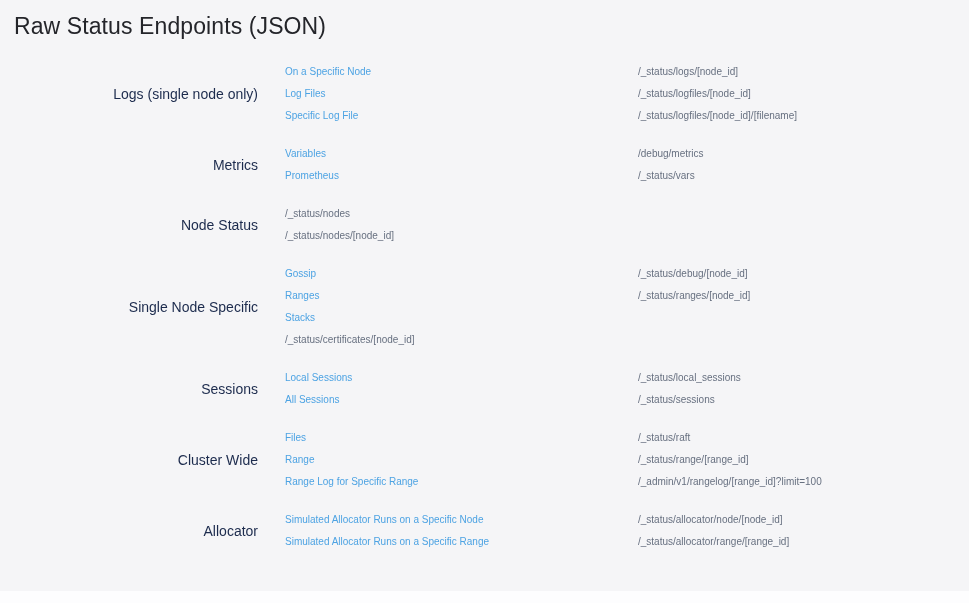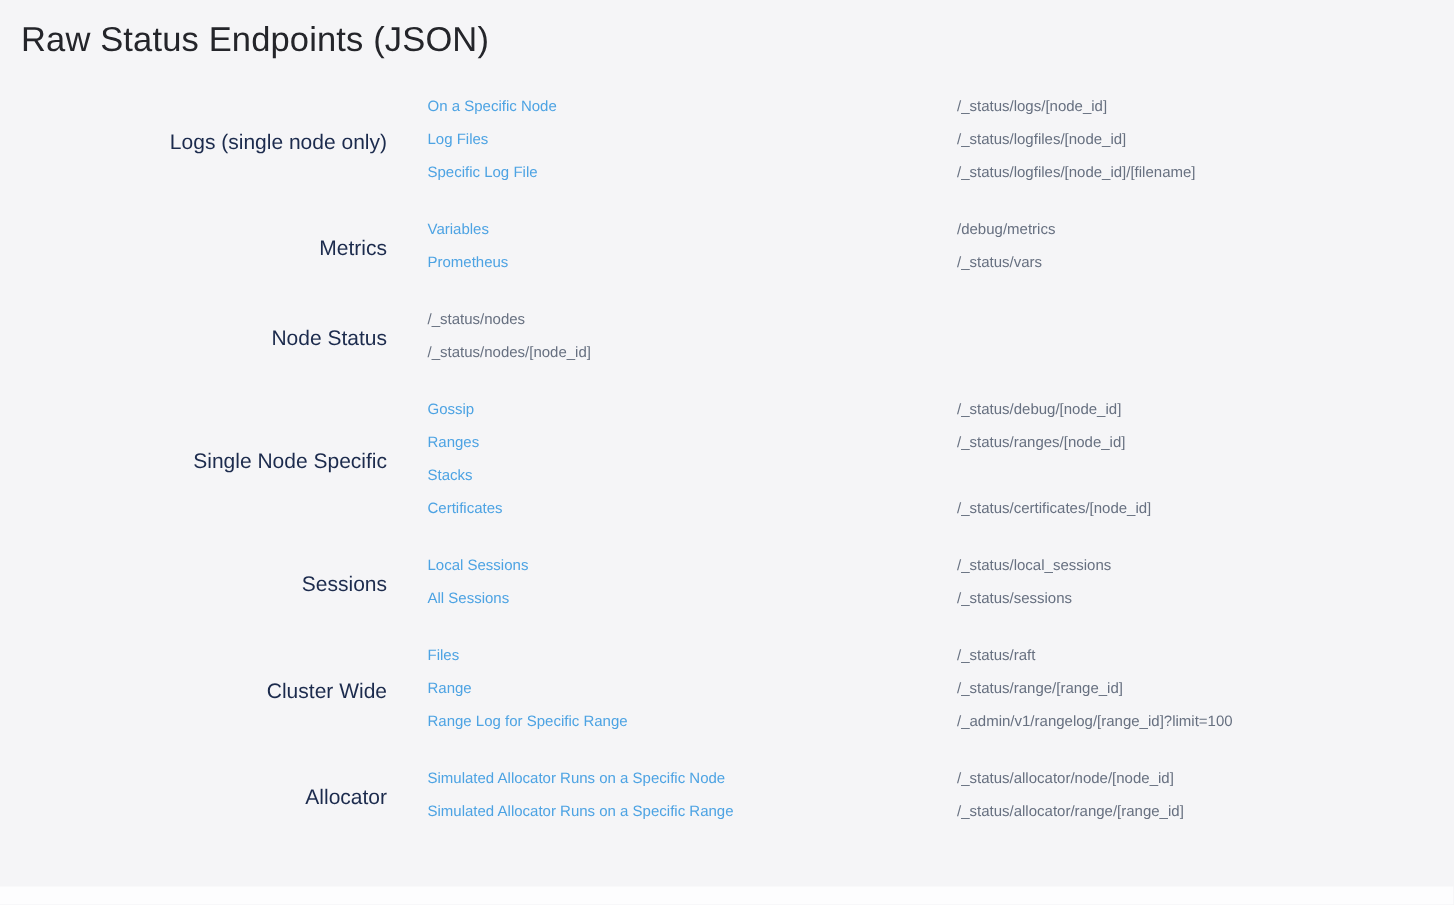--- a/index.html
+++ b/index.html
@@ -134,21 +134,20 @@
   <div class="entry">
     <a class="link" href="#">Ranges</a>
     <div class="path">/_status/ranges/[node_id]</div>
   </div>
 
   <div class="entry">
     <a class="link" href="#">Stacks</a>
   </div>
 
   <div class="entry">
-    <a class="link" href="#">Certificates</a>
     <div class="path">/_status/certificates/[node_id]</div>
   </div>
 </div>
   </div>
 
   <div class="group">
     <div class="category">Sessions</div>
     <div class="entries">
   <div class="entry">
     <a class="link" href="#">Local Sessions</a>

